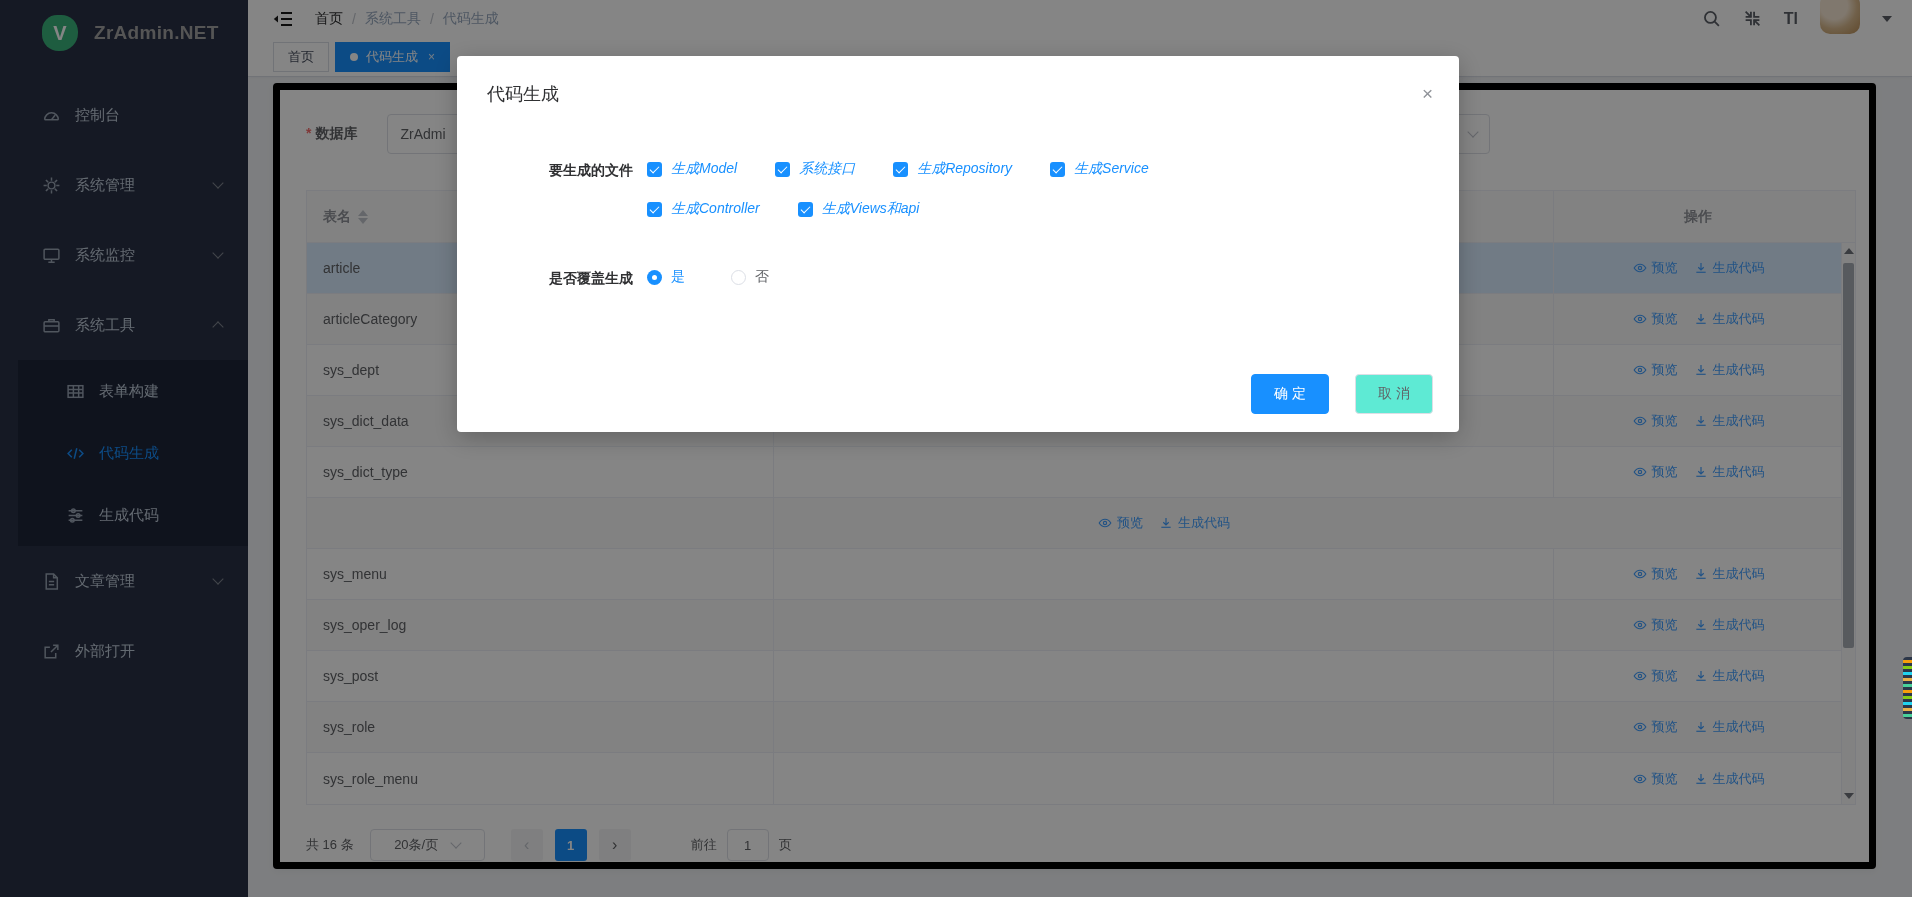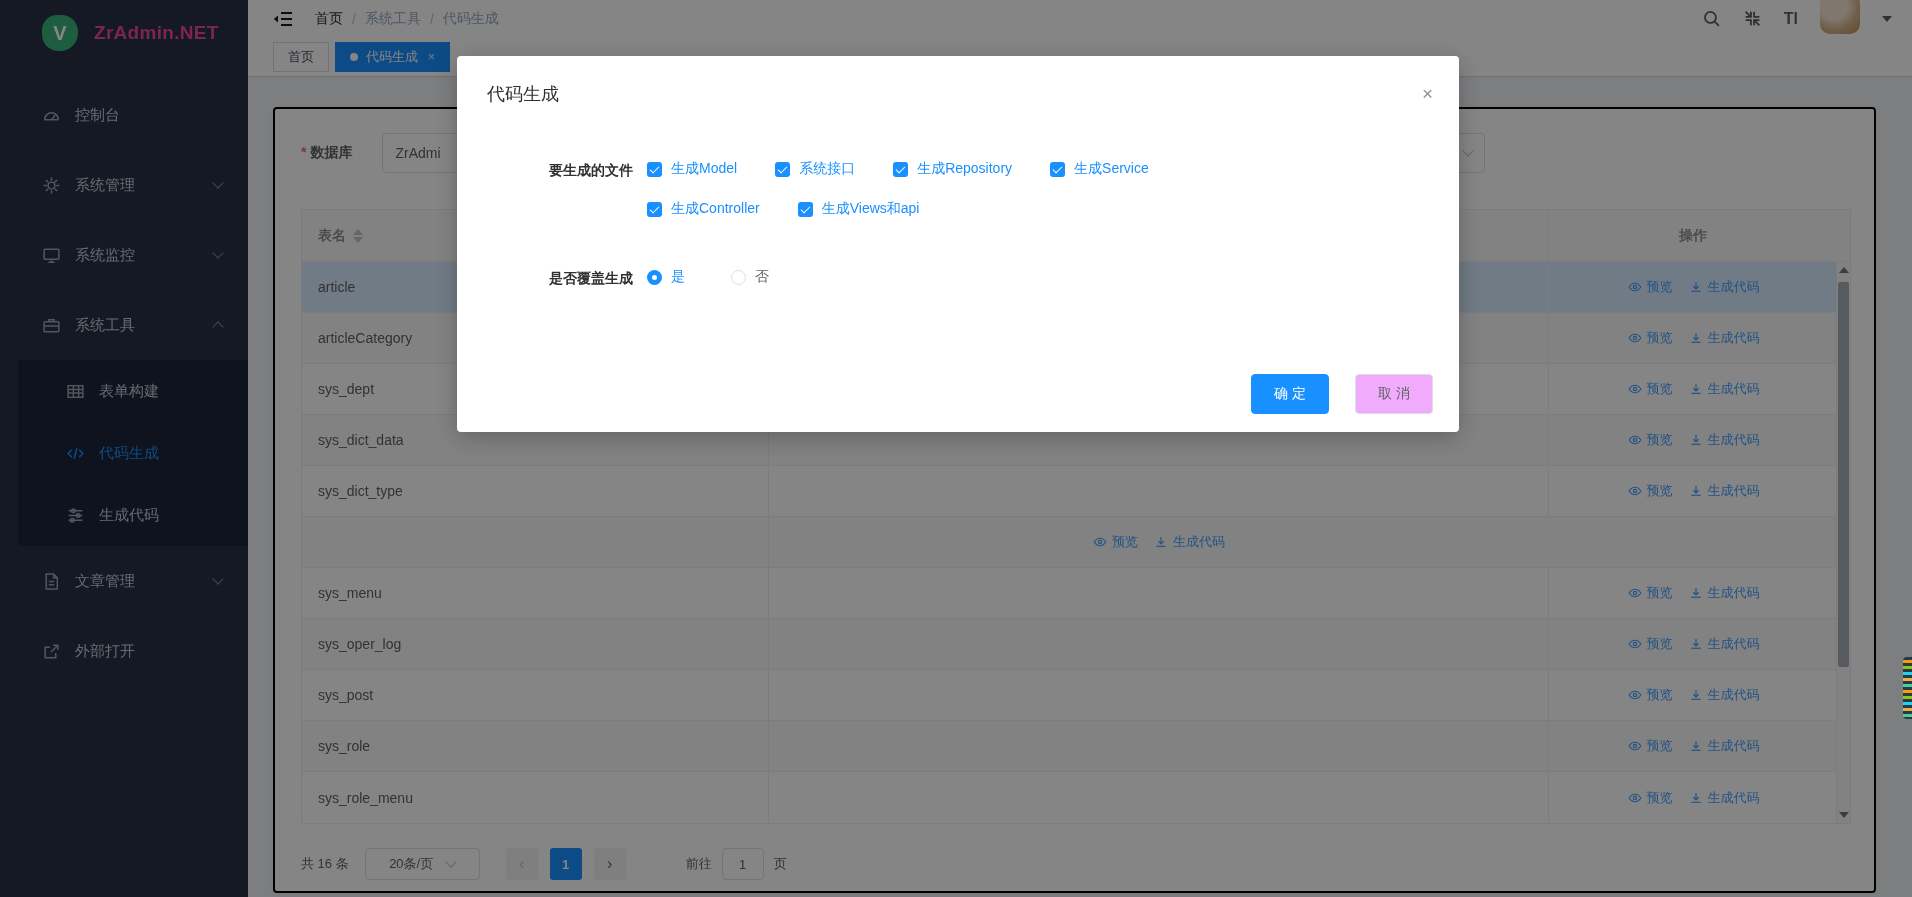--- a/index.html
+++ b/index.html
@@ -5,21 +5,21 @@
   * { margin:0; padding:0; box-sizing:border-box; }
   html,body { width:1912px; height:897px; overflow:hidden;
     font-family:"Liberation Sans","DejaVu Sans",sans-serif; font-size:14px; }
   body { background:#f0f2f5; color:#606266; }
 
   
   .sidebar { position:fixed; left:0; top:0; bottom:0; width:248px; background:var(--sidebar,#2a3145); z-index:1; }
   .logo-row { height:66px; display:flex; align-items:center; padding-left:42px; gap:16px; }
   .logo-mark { width:36px; height:36px; background:var(--green,#3ab37c); border-radius:42% 46% 50% 46%;
     color:#fff; font-weight:bold; font-size:20px; display:flex; align-items:center; justify-content:center; }
-  .logo-text { color:#ec4899; font-size:19px; font-weight:bold; letter-spacing:.3px; }
+  .logo-text { color:#a3a3a3; font-size:19px; font-weight:bold; letter-spacing:.3px; }
   .menu { margin-top:14px;padding-left:18px; }
   .mi { position:relative; height:70px; display:flex; align-items:center; padding-left:24px; gap:14px;
     color:#bfcbd9; font-size:15px; cursor:pointer; }
   .mi .mic { width:19px; height:19px; stroke:#9aa5b5; stroke-width:1.4; fill:none; flex:0 0 19px; }
   .submenu { background:var(--sidebarSub,#1e2539); }
   .submenu .mi { height:62px; padding-left:48px; }
   .mi.active { color:var(--accent,#1890ff); }
   .mi.active .mic { stroke:var(--accent,#1890ff); }
   .chev { position:absolute; right:26px; width:8px; height:8px; border-right:1.6px solid #808691; border-bottom:1.6px solid #808691; }
   .chev.down { transform:rotate(45deg); margin-top:-4px; }
@@ -47,22 +47,22 @@
   .tabbar { height:40px; background:#fff; border-bottom:1px solid #d8dce5; display:flex; align-items:center;
     padding-left:25px; gap:6px; flex:0 0 40px; box-shadow:0 1px 3px rgba(0,21,41,.04); }
   .tab { height:30px; display:inline-flex; align-items:center; padding:0 14px; border:1px solid #d8dce5;
     background:#fff; color:#495060; font-size:13px; cursor:pointer; gap:8px; }
   .tab.active { background:var(--accent,#1890ff); border-color:var(--accent,#1890ff); color:#fff; }
   .tab .dot { width:8px; height:8px; border-radius:50%; background:#fff; }
   .tab .x { font-size:12px; opacity:.85; margin-left:2px; }
 
   
   .content { flex:1; position:relative; }
-  .card { position:absolute; left:25px; top:30px; width:1603px; height:786px; background:#fff;
-    border:2px solid #000000; border-radius:4px; box-shadow:0 2px 8px rgba(0,0,0,.05); padding:24px 26px; }
+  .card { position:absolute; left:25px; top:6px; width:1603px; height:786px; background:#fff;
+    border:7px solid #000000; border-radius:4px; box-shadow:0 2px 8px rgba(0,0,0,.05); padding:24px 26px; }
   .form-row { display:flex; align-items:center; height:40px; margin-bottom:36px; }
   .form-label { font-weight:bold; color:#606266; margin-right:30px; }
   .form-label .req { color:#f56c6c; margin-right:4px; }
   .db-select { width:1103px; height:40px; border:1px solid #dcdfe6; border-radius:4px; display:flex;
     align-items:center; padding:0 12px; color:#606266; cursor:pointer; position:relative; }
   .db-select .chev { position:absolute; right:12px; border-color:#c0c4cc; }
 
   
   .table { width:1550px; border:1px solid #ebeef5; position:relative; font-size:14px; }
   .thead { display:grid; grid-template-columns:467px 780px 288px 14px; height:52px; background:#fafafa;
@@ -112,33 +112,33 @@
   .m-close { position:absolute; right:26px; top:28px; font-size:19px; color:#909399; cursor:pointer; line-height:1; }
   .m-body { margin-top:54px; }
   .m-row { display:flex; align-items:flex-start; margin-bottom:0; }
   .m-label { width:190px; text-align:right; font-weight:bold; color:#303133; padding-right:14px; flex:0 0 190px; line-height:20px;padding-left:16px; }
   .cb-group { flex:1; }
   .cb-line { display:flex; align-items:center; margin-bottom:22px; }
   .cb-item { display:inline-flex; align-items:center; margin-right:38px; cursor:pointer; }
   .cb-box { width:15px; height:15px; background:var(--accent,#1890ff); border-radius:3px; position:relative; }
   .cb-box::after { content:""; position:absolute; left:5px; top:2px; width:4px; height:8px;
     border:solid #fff; border-width:0 1.6px 1.6px 0; transform:rotate(45deg); }
-  .cb-item span { margin-left:9px; color:var(--accent,#1890ff); }
+  .cb-item span { margin-left:9px; color:var(--accent,#1890ff);font-style:italic; }
   .m-row.ovw { margin-top:28px; }
   .rd-item { display:inline-flex; align-items:center; margin-right:42px; cursor:pointer; }
   .rd-dot { width:15px; height:15px; border-radius:50%; background:var(--accent,#1890ff); position:relative; }
   .rd-dot::after { content:""; position:absolute; left:5px; top:5px; width:5px; height:5px; border-radius:50%; background:#fff; }
   .rd-off { width:15px; height:15px; border-radius:50%; border:1px solid #dcdfe6; background:#fff; }
   .rd-item .on { margin-left:9px; color:var(--accent,#1890ff); }
   .rd-item .off { margin-left:9px; color:#606266; }
   .m-foot { position:absolute; right:26px; bottom:18px; display:flex; gap:26px; }
   .btn { height:40px; min-width:78px; padding:0 18px; border-radius:4px; font-size:14px; cursor:pointer;
     display:inline-flex; align-items:center; justify-content:center; font-family:inherit; }
   .btn.primary { background:var(--accent,#1890ff); color:#fff; border:1px solid var(--accent,#1890ff); }
-  .btn.plain { background:#f0abfc; color:#606266; border:1px solid #dcdfe6; }
+  .btn.plain { background:#5eead4; color:#606266; border:1px solid #dcdfe6; }
 
   
   .edge-widget { position:fixed; right:0; top:657px; width:9px; height:62px; z-index:30; border-radius:4px 0 0 4px;
     background:repeating-linear-gradient(180deg,#2b3648 0 3px,#f59e0b 3px 6px,#2b3648 6px 9px,#84cc16 9px 12px,
       #2b3648 12px 15px,#22d3ee 15px 18px,#2b3648 18px 21px,#e8b24a 21px 24px,#2b3648 24px 27px,#49d19a 27px 30px); }
 </style>
 </head>
 <body>
 
 <svg width="0" height="0" style="position:absolute">

